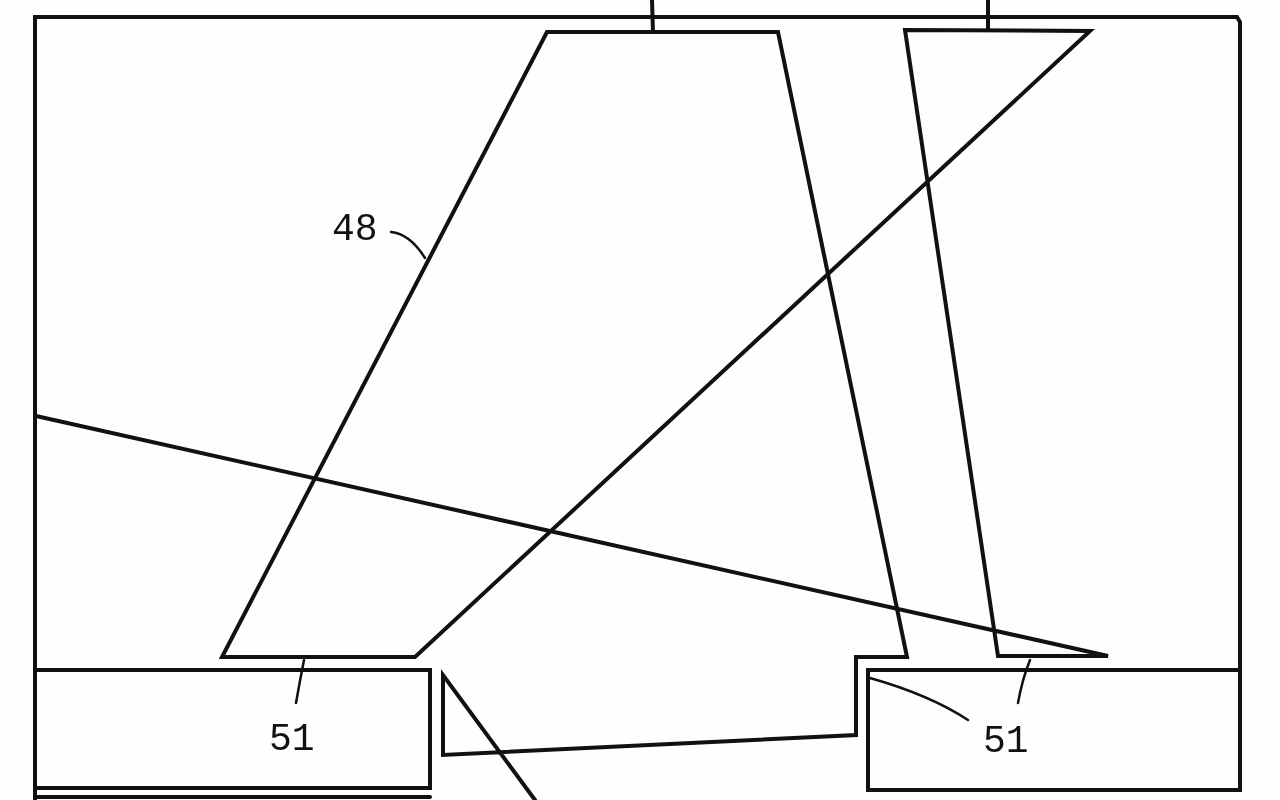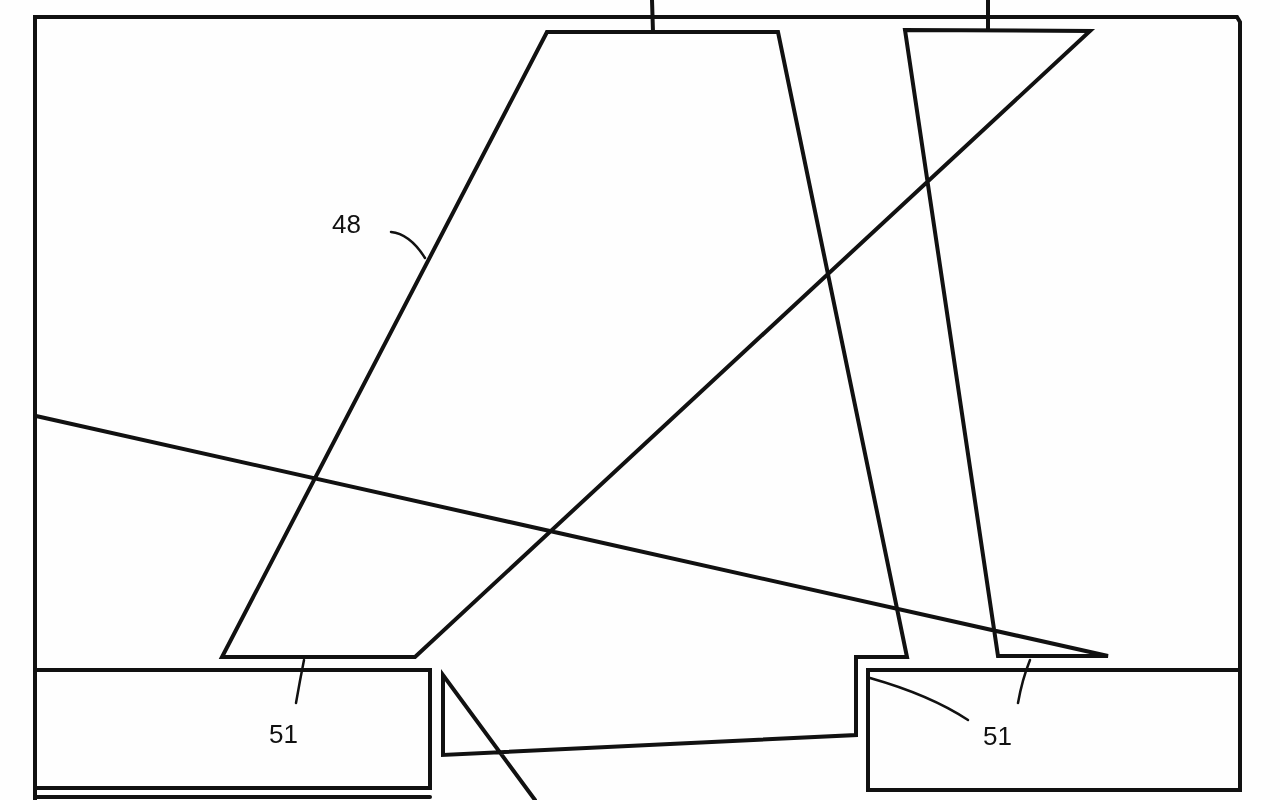--- a/index.html
+++ b/index.html
@@ -25,22 +25,22 @@
       stroke-linecap: round;
     }
     .leader {
       fill: none;
       stroke: #111111;
       stroke-width: 2.5;
       stroke-linecap: round;
     }
     .label {
       position: absolute;
-      font-family: Liberation Sans, sans-serif;
-      font-size: 26px;
+      font-family: Liberation Mono, monospace;
+      font-size: 38px;
       color: #111111;
       line-height: 1;
       white-space: nowrap;
     }
   </style>
 </head>
 <body>
 
 <div id="canvas">
   <svg width="1280" height="800" viewBox="0 0 1280 800" xmlns="http://www.w3.org/2000/svg">

